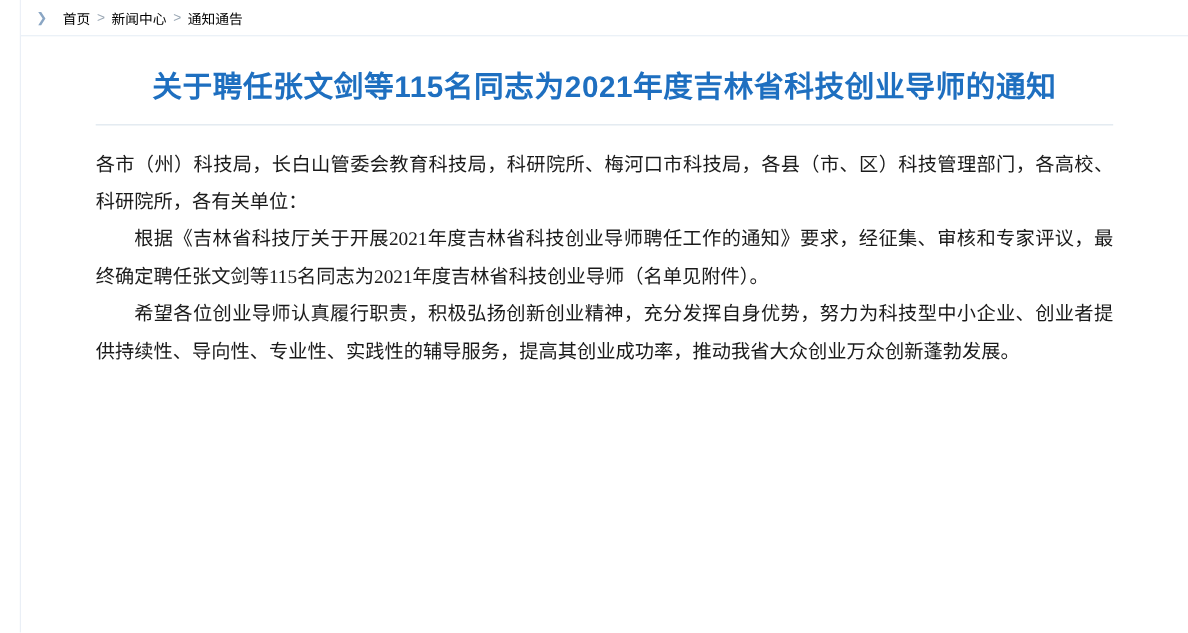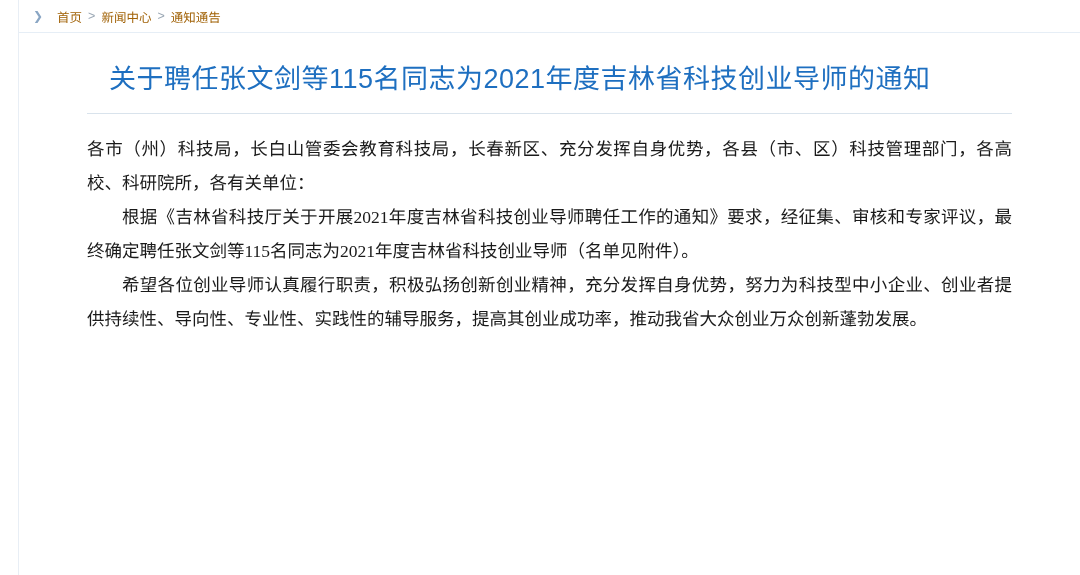--- a/index.html
+++ b/index.html
@@ -47,41 +47,42 @@
     color: #8aa6c4;
     font-size: 12px;
     margin-right: 14px;
     line-height: 1;
   }
   .bc-item {
     font-size: 12.5px;
     color: #3f4b59;
     white-space: nowrap;
   }
-  .bc-item.link { color: #a16207; }
+  .bc-item.link { color: #000000; }
   .bc-sep {
     font-size: 12.5px;
     color: #9aa7b4;
     margin: 0 6px;
   }
   
   .content {
     position: absolute;
     left: 19px; top: 33px;
     width: 1061px;
     height: 542px;
     box-sizing: border-box;
     padding: 0 60px;
   }
   .doc-title {
     margin: 26px 30px 0 30px;
+    text-align: center;
     color: #1e6fc0;
     font-size: 27px;
     line-height: 40px;
-    font-weight: normal;
+    font-weight: bold;
     letter-spacing: 0.5px;
   }
   .meta-row {
     margin: 30px 10px 0 10px;
     display: flex;
     align-items: center;
     font-size: 13px;
     color: #333;
     position: relative;
     height: 22px;
@@ -156,20 +157,20 @@
   </div>
 
   <div class="content">
 
     <h1 class="doc-title">关于聘任张文剑等115名同志为2021年度吉林省科技创业导师的通知</h1>
 
 
     <div class="divider"></div>
 
     <div class="body-text">
-      <p>各市（州）科技局，长白山管委会教育科技局，长春新区、充分发挥自身优势，各县（市、区）科技管理部门，各高校、科研院所，各有关单位：</p>
+      <p>各市（州）科技局，长白山管委会教育科技局，科研院所、梅河口市科技局，各县（市、区）科技管理部门，各高校、科研院所，各有关单位：</p>
       <p class="indent">根据《吉林省科技厅关于开展2021年度吉林省科技创业导师聘任工作的通知》要求，经征集、审核和专家评议，最终确定聘任张文剑等115名同志为2021年度吉林省科技创业导师（名单见附件）。</p>
       <p class="indent">希望各位创业导师认真履行职责，积极弘扬创新创业精神，充分发挥自身优势，努力为科技型中小企业、创业者提供持续性、导向性、专业性、实践性的辅导服务，提高其创业成功率，推动我省大众创业万众创新蓬勃发展。</p>
     </div>
 
 
   </div>
 </div>
 
 </body></html>

